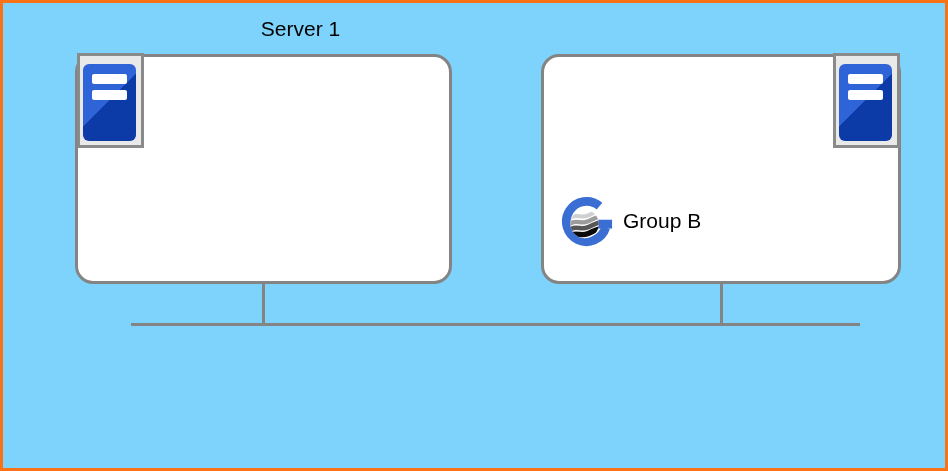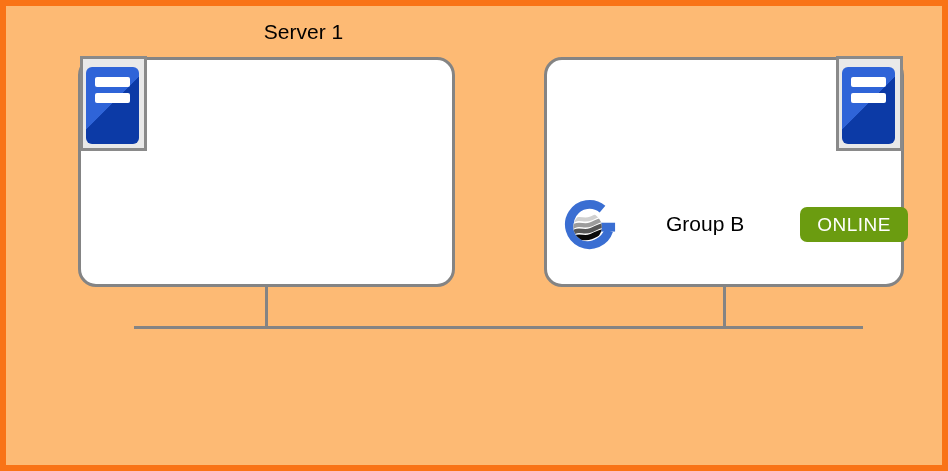--- a/index.html
+++ b/index.html
@@ -1,17 +1,17 @@
 <!DOCTYPE html>
 <html><head>
 <meta charset="utf-8">
 <style>
   html,body{margin:0;padding:0;background:#fff;font-family:"Liberation Sans",sans-serif;}
   #canvas{position:relative;width:948px;height:471px;box-sizing:border-box;
-          border:6px solid #f97316;background:#fdba74;overflow:hidden;}
+          border:3px solid #f97316;background:#7dd3fc;overflow:hidden;}
 
   
   .server-label{position:absolute;width:125px;text-align:center;font-size:21px;color:#000;}
 
   
   .server-box{position:absolute;box-sizing:border-box;border:3px solid #848484;border-radius:18px;background:#fff;}
 
   
   .server-icon{position:absolute;width:67px;height:95px;box-sizing:border-box;
                background:#e9e9e9;border:3px solid #8a8a8a;z-index:3;}
@@ -19,21 +19,21 @@
          background:linear-gradient(135deg,#2f64d8 48%,#0c3aa6 48.5%);}
   .tower-bar{position:absolute;left:9px;width:35px;height:10px;background:#fff;border-radius:2px;}
   .tower-bar.b1{top:10px}
   .tower-bar.b2{top:26px}
 
   
   .connector{position:absolute;width:3px;height:43px;background:#848484;}
   .bus{position:absolute;height:3px;background:#848484;}
 
   
-  .group-row{position:absolute;display:flex;align-items:center;height:56px;gap:40px;}
+  .group-row{position:absolute;display:flex;align-items:center;height:56px;}
   .group-label{margin-left:7px;font-size:21px;color:#000;white-space:nowrap;}
   .status-badge{margin-left:16px;height:35px;line-height:35px;padding:0 17px;border-radius:7px;
                 color:#fff;font-size:19px;letter-spacing:0.5px;white-space:nowrap;}
   .glogo{width:55px;height:55px;flex:0 0 55px;}
 </style>
 </head>
 <body>
 
 <svg width="0" height="0" style="position:absolute">
   <defs>
@@ -71,21 +71,20 @@
       <div class="tower-bar b1"></div>
       <div class="tower-bar b2"></div>
     </div>
   </div>
 
   <div class="group-row" style="left:558px;top:190px">
     <svg class="glogo" viewBox="0 0 56 56">
       <use href="#group-logo"></use>
     </svg>
     <span class="group-label">Group B</span>
-    <span class="status-badge" style="background: rgb(107, 156, 16);">ONLINE</span>
   </div>
 
   <div class="connector" style="left:259px;top:279px"></div>
   <div class="connector" style="left:717px;top:279px"></div>
   <div class="bus" style="left:128px;top:320px;width:729px"></div>
 
 
 </div>
 
 </body></html>

